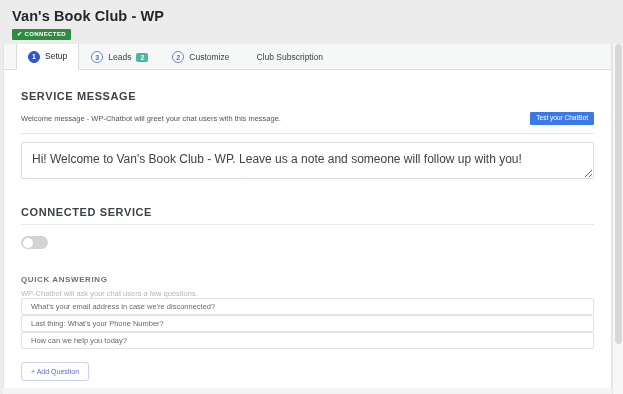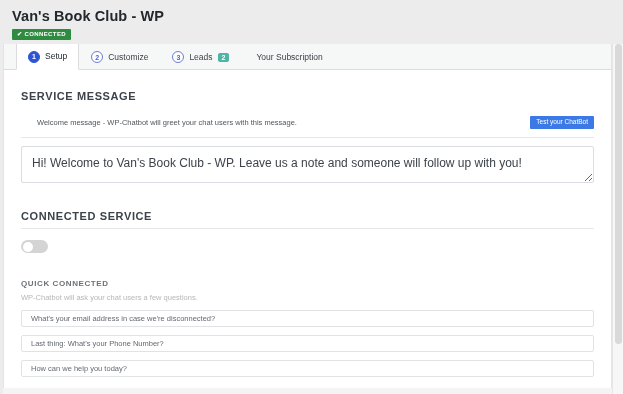--- a/index.html
+++ b/index.html
@@ -150,21 +150,21 @@
   .section-title {
     font-size: 11px;
     font-weight: bold;
     color: #3c434a;
     letter-spacing: .6px;
     margin: 0;
   }
   .hint {
     font-size: 7.5px;
     color: #50575e;
-    margin: 16px;
+    margin: 0;
   }
 
   
   .welcome-block { position: relative; padding-top: 20px; }
   .welcome-desc-row {
     position: relative;
     margin-top: 12px;
     height: 14px;
   }
   .test-btn {
@@ -237,21 +237,20 @@
   .quick-hint {
     font-size: 7.5px;
     color: #b4b7ba;
     margin: 5px 0 0 0;
   }
   .q-input {
     display: block;
     width: 100%;
     box-sizing: border-box;
     height: 17px;
-    margin-top: 8px;
     padding: 0 9px;
     border: 1px solid #e0e2e5;
     border-radius: 2px;
     font-size: 7.5px;
     color: #646970;
     font-family: "Liberation Sans", sans-serif;
     background: #ffffff;
     outline: none;
   }
   .add-btn {
@@ -308,30 +307,30 @@
 
   <div class="panel">
 
     <div class="tabbar">
       <div class="tabs">
         <div class="tab active">
           <span class="step filled">1</span>
           <span class="tab-label">Setup</span>
         </div>
         <div class="tab">
-          <span class="step outline">2</span>
-          <span class="tab-label">Customize</span>
-        </div>
-        <div class="tab">
           <span class="step outline">3</span>
           <span class="tab-label">Leads</span>
           <span class="count-badge">2</span>
         </div>
+        <div class="tab">
+          <span class="step outline">2</span>
+          <span class="tab-label">Customize</span>
+        </div>
         <div class="tab plain">
-          <span class="tab-label">Your Subscription</span>
+          <span class="tab-label">Club Subscription</span>
         </div>
       </div>
     </div>
 
     <div class="content">
 
       <div class="welcome-block">
         <h2 class="section-title">SERVICE MESSAGE</h2>
         <div class="welcome-desc-row">
           <p class="hint">Welcome message - WP-Chatbot will greet your chat users with this message.</p>
@@ -343,21 +342,21 @@
 
       <div class="answering-block">
         <h2 class="section-title">CONNECTED SERVICE</h2>
         <hr class="divider">
         <div class="toggle">
           <span class="knob"></span>
         </div>
       </div>
 
       <div class="quick-block">
-        <h3 class="quick-title">QUICK CONNECTED</h3>
+        <h3 class="quick-title">QUICK ANSWERING</h3>
         <p class="quick-hint">WP-Chatbot will ask your chat users a few questions.</p>
         <input class="q-input" type="text" value="What's your email address in case we're disconnected?" style="">
         <input class="q-input" type="text" value="Last thing: What's your Phone Number?" style="">
         <input class="q-input" type="text" value="How can we help you today?" style="">
         <button class="add-btn">+ Add Question</button>
       </div>
 
     </div>
   </div>
 

